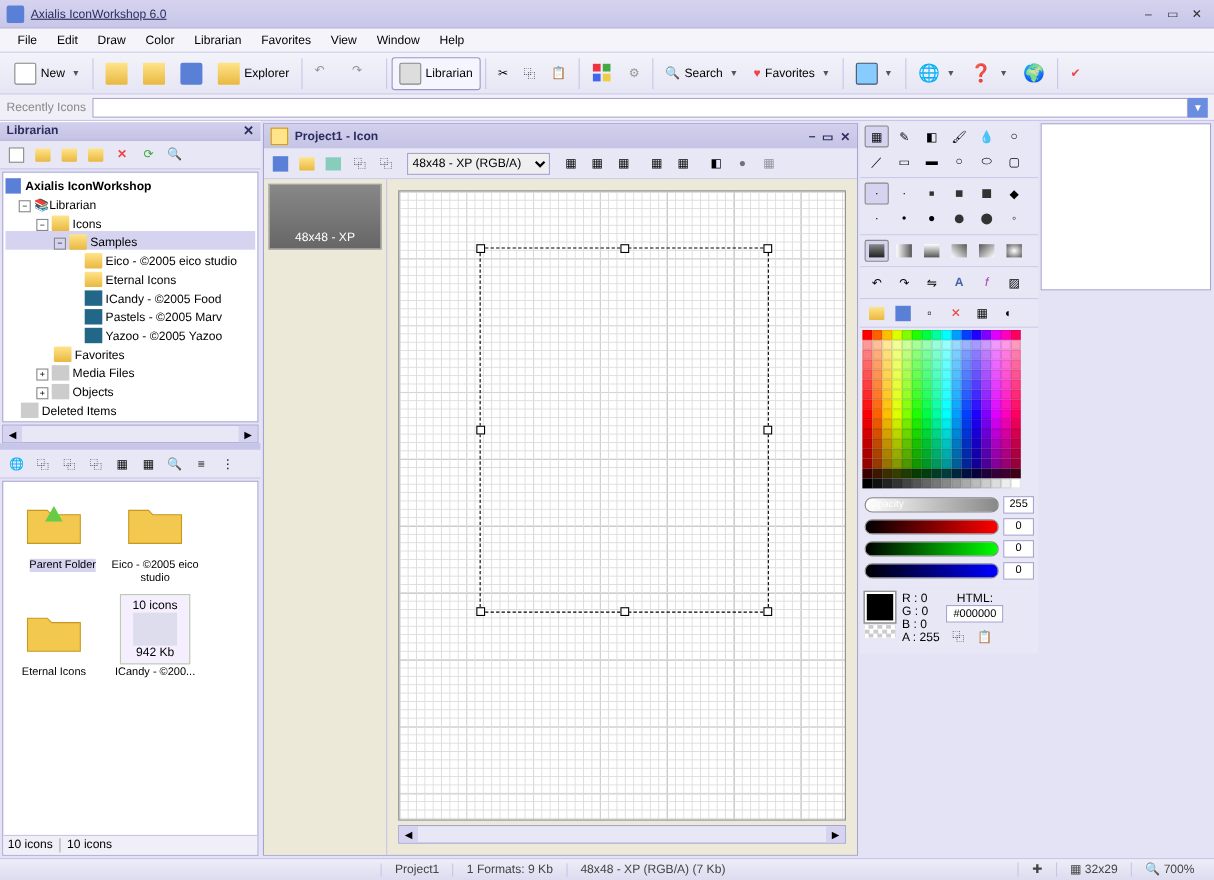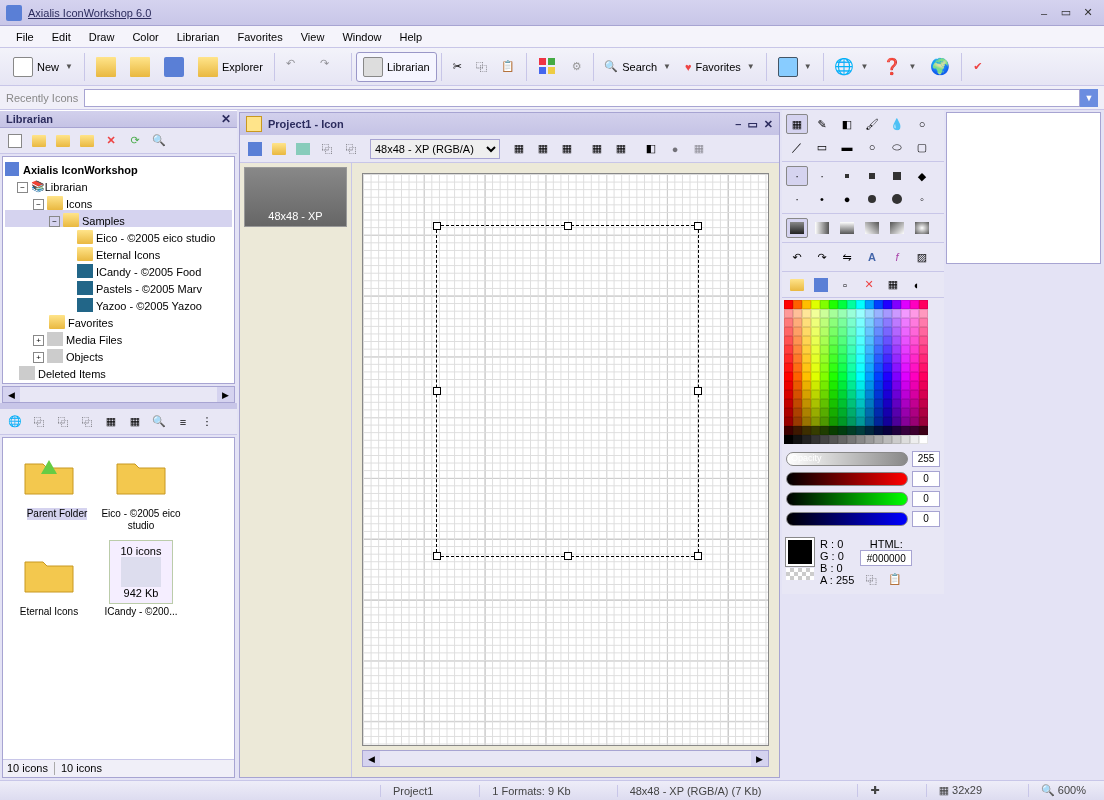--- a/index.html
+++ b/index.html
@@ -64,21 +64,21 @@
 .palette{display:grid;grid-template-columns:repeat(16,9px);gap:0;padding:2px;background:#e8e7f5;}
 .palette div{width:9px;height:9px;border:0.5px solid rgba(0,0,0,0.1);}
 .sliders{background:#e8e7f5;padding:4px;}
 .slider{display:flex;align-items:center;height:18px;margin-bottom:2px;}
 .slider .strack{flex:1;height:14px;border:1px solid #888;border-radius:7px;position:relative;}
 .slider .sval{width:28px;height:16px;border:1px solid #a7a4d2;background:#fff;text-align:center;font-size:10px;margin-left:4px;line-height:14px;}
 .colorinfo{background:#e8e7f5;padding:4px;display:flex;gap:6px;font-size:10px;}
 .colorinfo .swatch{width:28px;height:28px;border:2px solid #fff;outline:1px solid #888;}
 .preview{width:155px;height:152px;background:#fff;border:1px solid #a7a4d2;margin:2px;}
 .rightcol2{width:160px;background:#e4e3f5;}
-.statusbar{height:20px;background:linear-gradient(#eeedf8,#dddcf0);display:flex;align-items:center;padding:0 6px;border-top:1px solid #c8c6e8;font-size:10px;color:#444;gap:34px;}
+.statusbar{height:20px;background:linear-gradient(#eeedf8,#dddcf0);display:flex;align-items:center;padding:0 6px;border-top:1px solid #c8c6e8;font-size:10px;color:#444;}
 .statusbar .cell{padding:0 12px;border-left:1px solid #c8c6e8;}
 svg{display:block;}
 </style>
 </head>
 <body>
 
 <div class="titlebar">
   <div class="appicon"></div>
   <div class="title">Axialis IconWorkshop 6.0</div>
   <div class="winbtns">
@@ -800,14 +800,14 @@
 </div>
 
 <div class="statusbar">
   <div style="flex:0 0 340px"></div>
   <div class="cell">Project1</div>
   <div class="cell">1 Formats: 9 Kb</div>
   <div class="cell">48x48 - XP (RGB/A) (7 Kb)</div>
   <div style="flex:1"></div>
   <div class="cell">✚</div>
   <div class="cell">▦ <span>32x29</span></div>
-  <div class="cell">🔍 <span>600%</span></div>
+  <div class="cell">🔍 <span>700%</span></div>
 </div>
 
 </body></html>

